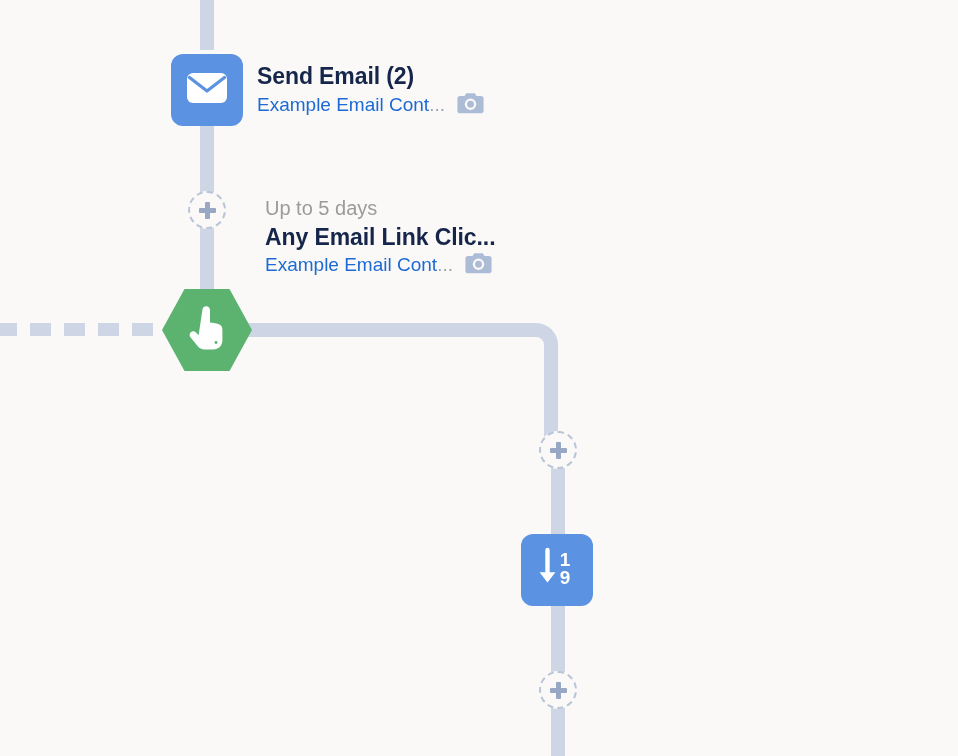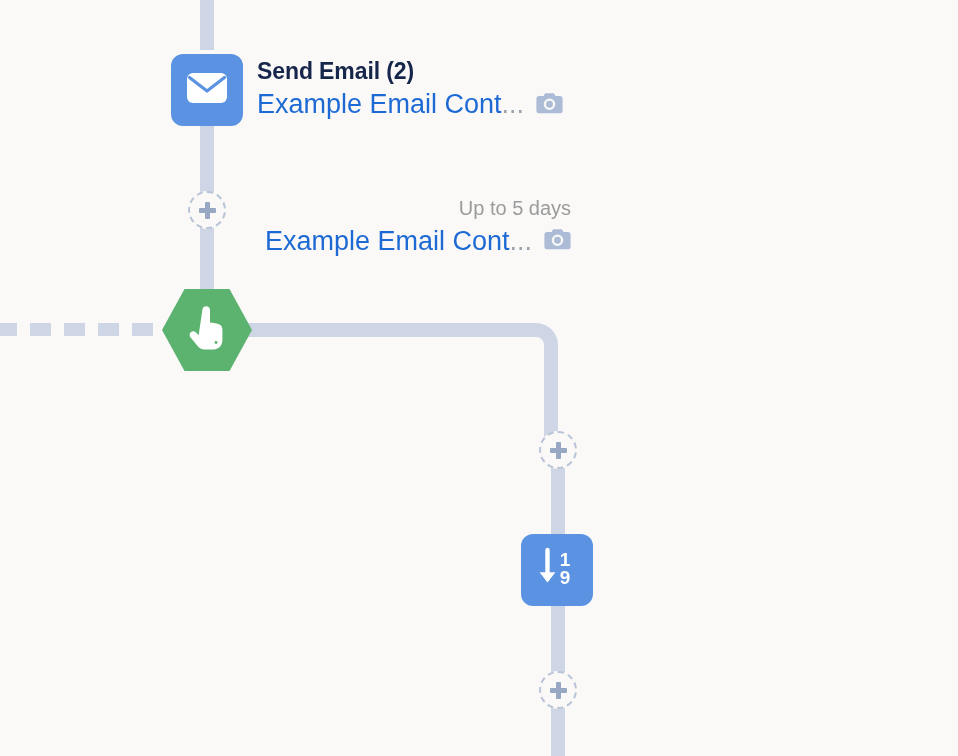--- a/index.html
+++ b/index.html
@@ -106,21 +106,21 @@
     line-height: 1.28;
     white-space: nowrap;
     letter-spacing: -0.1px;
   }
   .node-sub-row {
     display: flex;
     align-items: center;
     gap: 12px;
   }
   .node-sub {
-    font-size: 27px;
+    font-size: 19px;
     color: #1d6ad4;
     line-height: 1.38;
     white-space: nowrap;
   }
   .node-sub .ell { color: #9aa3ae; }
 
   .camera-icon { flex: 0 0 auto; display: block; }
 
   
   .hexagon {
@@ -184,22 +184,23 @@
       </div>
     </div>
   </div>
 
   <div class="plus-node" style="left:188px; top:191px;">
     <span class="bar-h"></span>
     <span class="bar-v"></span>
   </div>
 
   <div class="node" style="left:265px; top:195px;">
-    <div class="node-text" style="margin-left:0;align-items:flex-end;">
+    <div class="node-text" style="margin-left:0;">
       <div class="node-eyebrow">Up to 5 days</div>
+      <div class="node-title">Any Email Link Clic...</div>
       <div class="node-sub-row">
         <div class="node-sub"><span>Example Email Cont</span><span class="ell">...</span></div>
         <span class="camera-icon">
           <svg width="27" height="22" viewBox="0 0 27 22" aria-hidden="true">
             <path d="M9.2 1.2 h8.6 l1.7 2.8 h4.3 a2.8 2.8 0 0 1 2.8 2.8 v11.6
                      a2.8 2.8 0 0 1 -2.8 2.8 h-20.6 a2.8 2.8 0 0 1 -2.8 -2.8
                      v-11.6 a2.8 2.8 0 0 1 2.8 -2.8 h4.3 z" fill="#adbcd6"></path>
             <circle cx="13.5" cy="12.3" r="4.6" fill="none" stroke="#faf9f8" stroke-width="2.3"></circle>
           </svg>
         </span>

